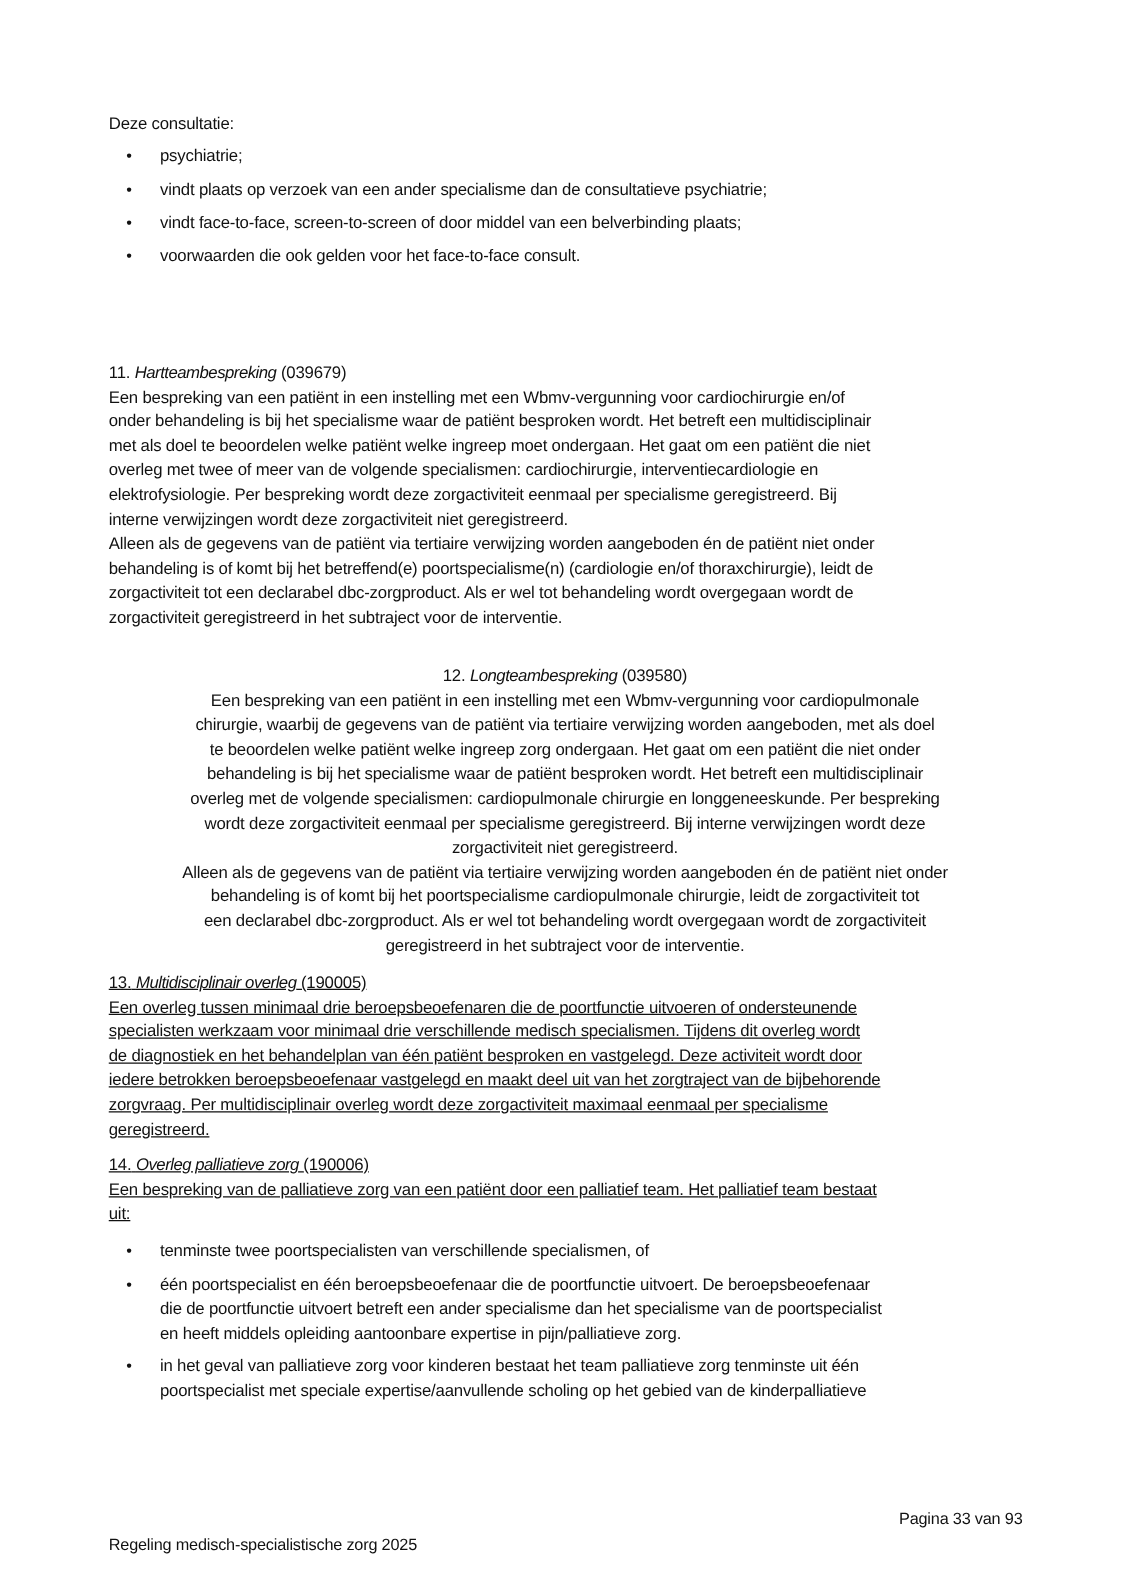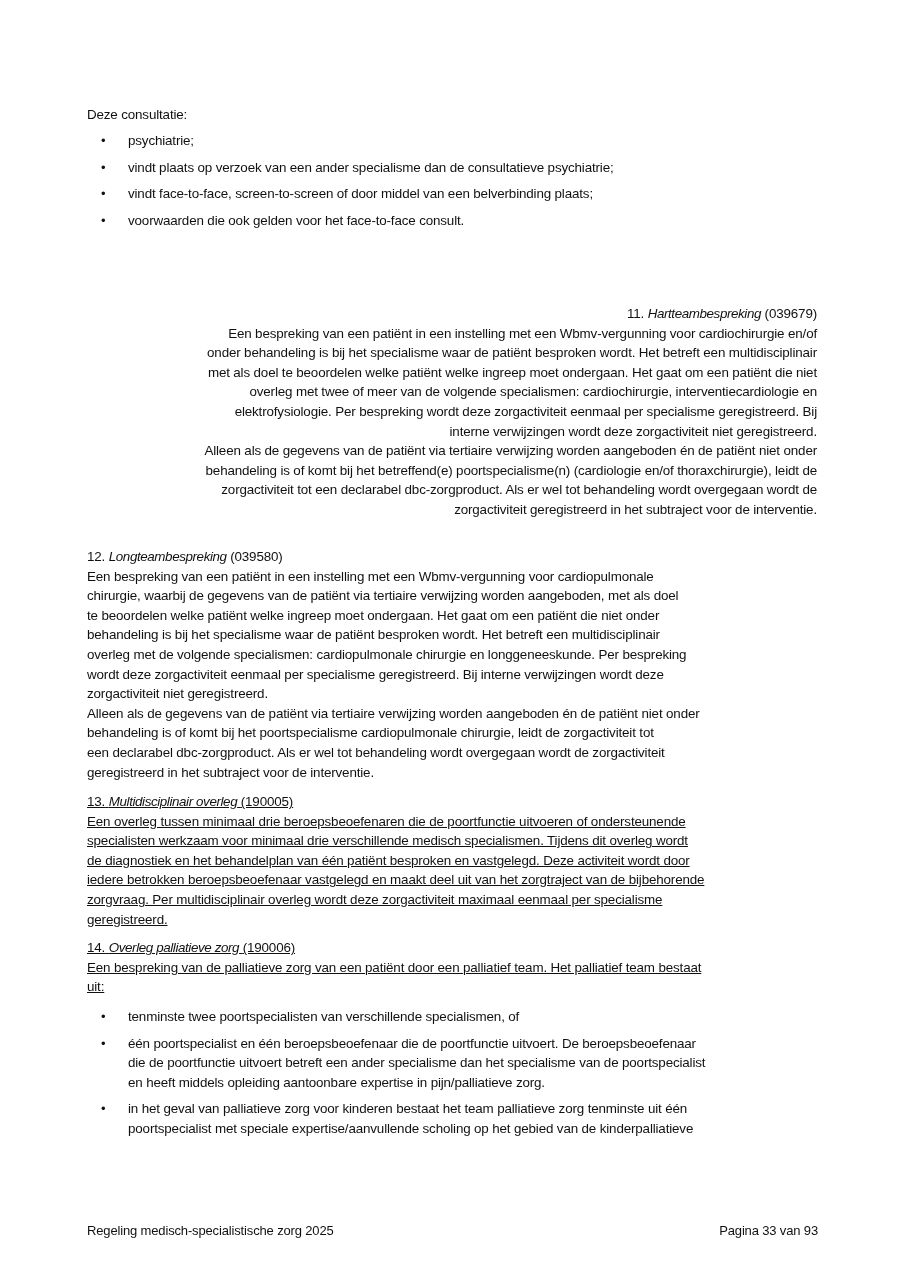--- a/index.html
+++ b/index.html
@@ -1,27 +1,27 @@
 <!DOCTYPE html>
 <html><head>
   <meta charset="utf-8">
   <style>
     html, body { margin: 0; padding: 0; background: #ffffff; }
     body { width: 900px; height: 1273px; position: relative; overflow: hidden;
            font-family: "Liberation Sans", sans-serif; color: #111111; }
-    .page { position: absolute; left: 0; top: 16px; width: 900px; height: 1186px; }
+    .page { position: absolute; left: 0; top: 0; width: 900px; height: 1186px; }
     .txt { font-size: 13.4px; line-height: 19.6px; letter-spacing: -0.15px; white-space: nowrap; }
     .block { position: absolute; left: 87px; width: 730px; }
     .line { display: block; height: 19.6px; }
     .bullet-list { position: absolute; left: 87px; width: 730px; }
     .bullet { position: relative; padding-left: 41px; margin-bottom: 7px; }
     .bullet .dot { position: absolute; left: 14px; top: 0; font-size: 13px; }
     .heading i { font-style: italic; letter-spacing: -0.4px; }
     .footer { position: absolute; top: 1206px; font-size: 13px; line-height: 18px; white-space: nowrap; letter-spacing: -0.15px; }
-    .footer-left { left: 87px; }
+    .footer-left { left: 87px; margin-top: 21px; }
     .footer-right { right: 82px; }
   </style>
 </head>
 <body>
 
 <div class="page">
 
   <div class="block txt" style="top:89px;">
     <span class="line">Deze consultatie:</span>
   </div>
@@ -38,47 +38,47 @@
     <div class="bullet">
       <span class="dot">•</span>
       <span class="line">vindt face-to-face, screen-to-screen of door middel van een belverbinding plaats;</span>
     </div>
     <div class="bullet">
       <span class="dot">•</span>
       <span class="line">voorwaarden die ook gelden voor het face-to-face consult.</span>
     </div>
   </div>
 
-  <div class="block txt" style="top:288px;text-align:right;">
+  <div class="block txt" style="top:288px;">
     <span class="line heading">
       <span>11.</span>
       <i>Hartteambespreking</i>
       <span>(039679)</span>
     </span>
     <span class="line">Een bespreking van een patiënt in een instelling met een Wbmv-vergunning voor cardiochirurgie en/of</span>
     <span class="line">onder behandeling is bij het specialisme waar de patiënt besproken wordt. Het betreft een multidisciplinair</span>
     <span class="line">met als doel te beoordelen welke patiënt welke ingreep moet ondergaan. Het gaat om een patiënt die niet</span>
     <span class="line">overleg met twee of meer van de volgende specialismen: cardiochirurgie, interventiecardiologie en</span>
     <span class="line">elektrofysiologie. Per bespreking wordt deze zorgactiviteit eenmaal per specialisme geregistreerd. Bij</span>
     <span class="line">interne verwijzingen wordt deze zorgactiviteit niet geregistreerd.</span>
     <span class="line">Alleen als de gegevens van de patiënt via tertiaire verwijzing worden aangeboden én de patiënt niet onder</span>
     <span class="line">behandeling is of komt bij het betreffend(e) poortspecialisme(n) (cardiologie en/of thoraxchirurgie), leidt de</span>
     <span class="line">zorgactiviteit tot een declarabel dbc-zorgproduct. Als er wel tot behandeling wordt overgegaan wordt de</span>
     <span class="line">zorgactiviteit geregistreerd in het subtraject voor de interventie.</span>
   </div>
 
-  <div class="block txt" style="top:531px;">
+  <div class="block txt" style="top:531px;text-align:center;">
     <span class="line heading">
       <span>12.</span>
       <i>Longteambespreking</i>
       <span>(039580)</span>
     </span>
     <span class="line">Een bespreking van een patiënt in een instelling met een Wbmv-vergunning voor cardiopulmonale</span>
     <span class="line">chirurgie, waarbij de gegevens van de patiënt via tertiaire verwijzing worden aangeboden, met als doel</span>
-    <span class="line">te beoordelen welke patiënt welke ingreep moet ondergaan. Het gaat om een patiënt die niet onder</span>
+    <span class="line">te beoordelen welke patiënt welke ingreep zorg ondergaan. Het gaat om een patiënt die niet onder</span>
     <span class="line">behandeling is bij het specialisme waar de patiënt besproken wordt. Het betreft een multidisciplinair</span>
     <span class="line">overleg met de volgende specialismen: cardiopulmonale chirurgie en longgeneeskunde. Per bespreking</span>
     <span class="line">wordt deze zorgactiviteit eenmaal per specialisme geregistreerd. Bij interne verwijzingen wordt deze</span>
     <span class="line">zorgactiviteit niet geregistreerd.</span>
     <span class="line">Alleen als de gegevens van de patiënt via tertiaire verwijzing worden aangeboden én de patiënt niet onder</span>
     <span class="line">behandeling is of komt bij het poortspecialisme cardiopulmonale chirurgie, leidt de zorgactiviteit tot</span>
     <span class="line">een declarabel dbc-zorgproduct. Als er wel tot behandeling wordt overgegaan wordt de zorgactiviteit</span>
     <span class="line">geregistreerd in het subtraject voor de interventie.</span>
   </div>
 

